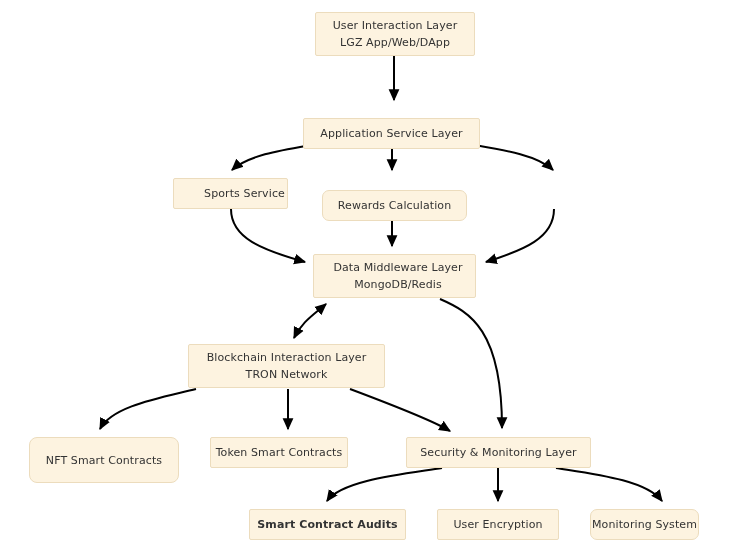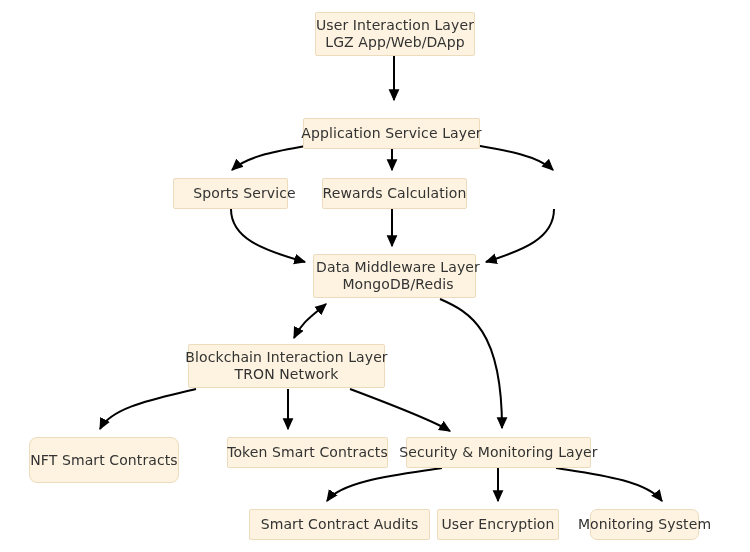--- a/index.html
+++ b/index.html
@@ -28,21 +28,21 @@
     height: 552px;
     pointer-events: none;
   }
   .node {
     position: absolute;
     box-sizing: border-box;
     background: #fdf3e0;
     border: 1px solid #ecdcbd;
     border-radius: 2px;
     color: #333333;
-    font-size: 14px;
+    font-size: 11px;
     line-height: 17px;
     text-align: center;
     display: flex;
     flex-direction: column;
     align-items: center;
     justify-content: center;
     padding: 4px 9px;
     white-space: nowrap;
     letter-spacing: 0.1px;
   }
@@ -105,48 +105,48 @@
   </div>
 
   <div class="node" id="node-1" style="left: 303px; top: 118px; width: 177px; height: 31px;">
     <span>Application Service Layer</span>
   </div>
 
   <div class="node" id="node-2" style="left: 173px; top: 178px; width: 115px; height: 31px; padding-left: 37px;">
     <span>Sports Service</span>
   </div>
 
-  <div class="node" id="node-3" style="left: 322px; top: 178px; width: 145px; height: 31px;">
+  <div class="node" id="node-3" style="left: 322px; top: 190px; width: 145px; height: 31px; border-radius: 7px;">
     <span>Rewards Calculation</span>
   </div>
 
 
   <div class="node" id="node-5" style="left: 313px; top: 254px; width: 163px; height: 44px; padding-left: 16px;">
     <span>Data Middleware Layer</span>
     <span class="line2">MongoDB/Redis</span>
   </div>
 
   <div class="node" id="node-6" style="left: 188px; top: 344px; width: 197px; height: 44px; justify-content: center;">
     <span>Blockchain Interaction Layer</span>
     <span class="line2">TRON Network</span>
   </div>
 
   <div class="node" id="node-7" style="left: 29px; top: 437px; width: 150px; height: 46px; border-radius: 8px;">
     <span>NFT Smart Contracts</span>
   </div>
 
-  <div class="node" id="node-8" style="left: 227px; top: 437px; width: 161px; height: 31px;">
+  <div class="node" id="node-8" style="left: 210px; top: 437px; width: 138px; height: 31px;">
     <span>Token Smart Contracts</span>
   </div>
 
   <div class="node" id="node-9" style="left: 406px; top: 437px; width: 185px; height: 31px;">
     <span>Security &amp; Monitoring Layer</span>
   </div>
 
-  <div class="node" id="node-10" style="left: 249px; top: 509px; width: 181px; height: 31px;">
+  <div class="node" id="node-10" style="left: 249px; top: 509px; width: 157px; height: 31px; font-weight: bold;">
     <span>Smart Contract Audits</span>
   </div>
 
   <div class="node" id="node-11" style="left: 437px; top: 509px; width: 122px; height: 31px;">
     <span>User Encryption</span>
   </div>
 
   <div class="node" id="node-12" style="left: 590px; top: 509px; width: 109px; height: 31px; border-radius: 7px;">
     <span>Monitoring System</span>
   </div>

